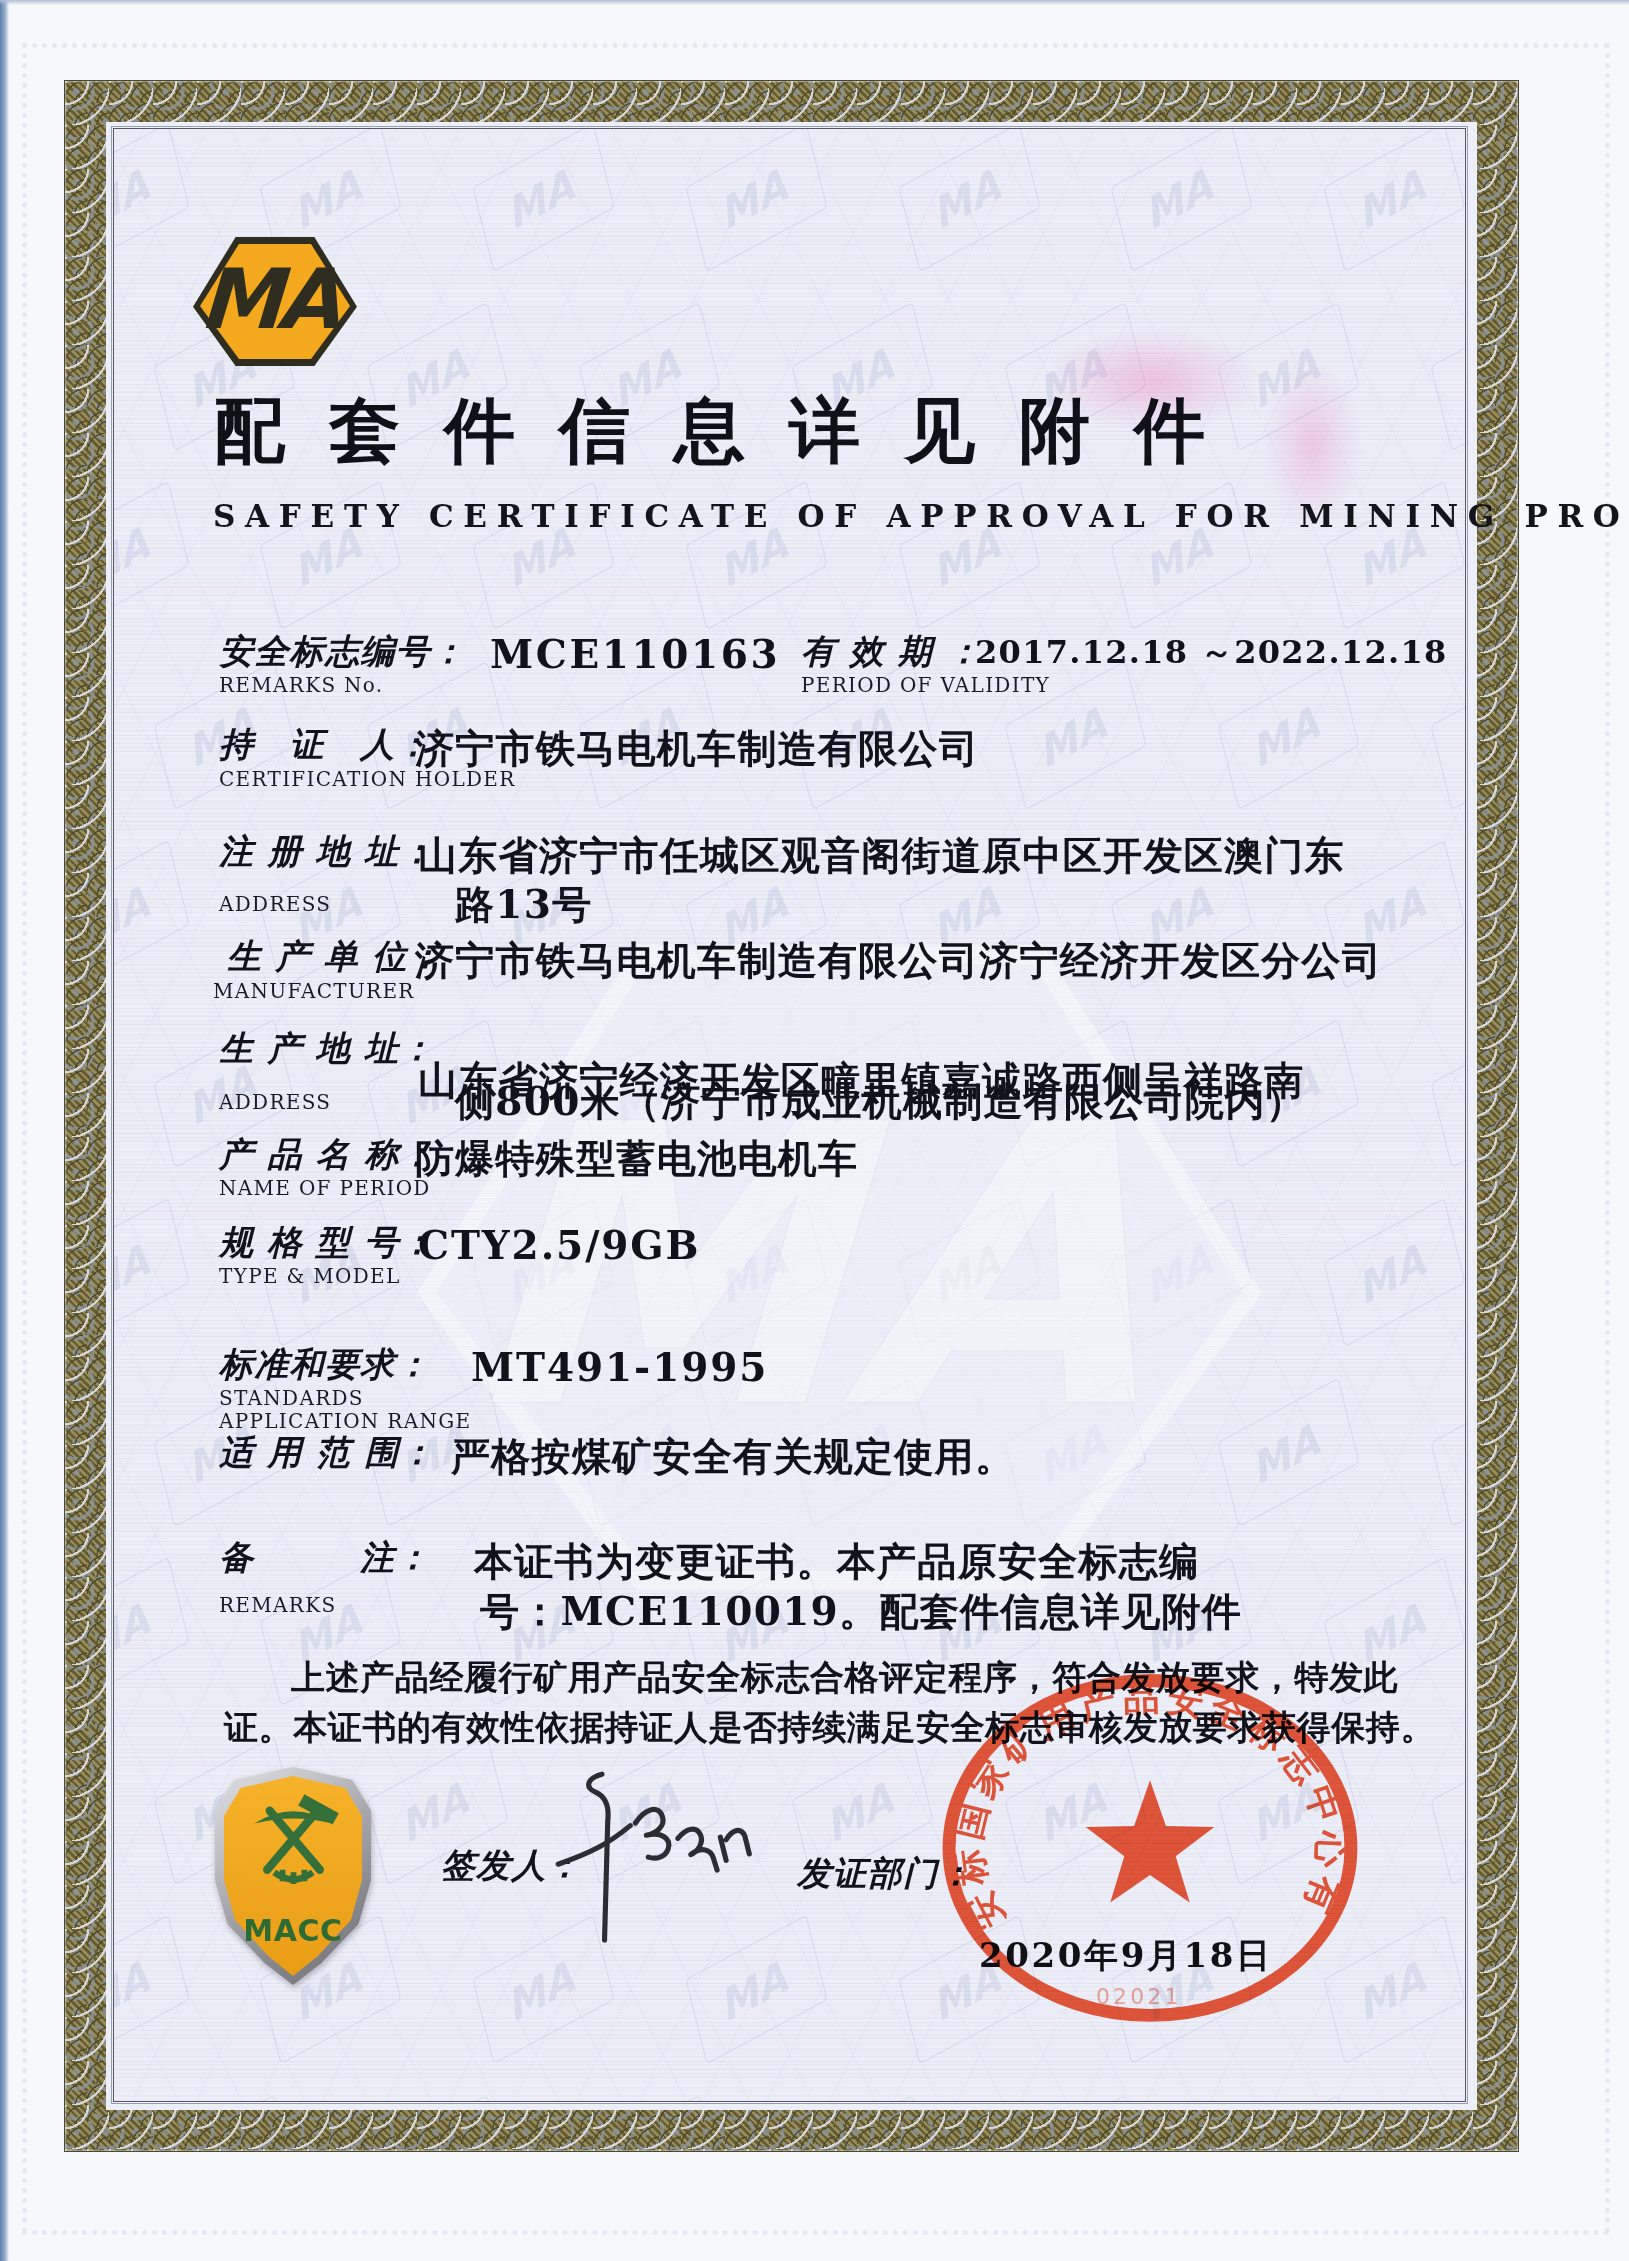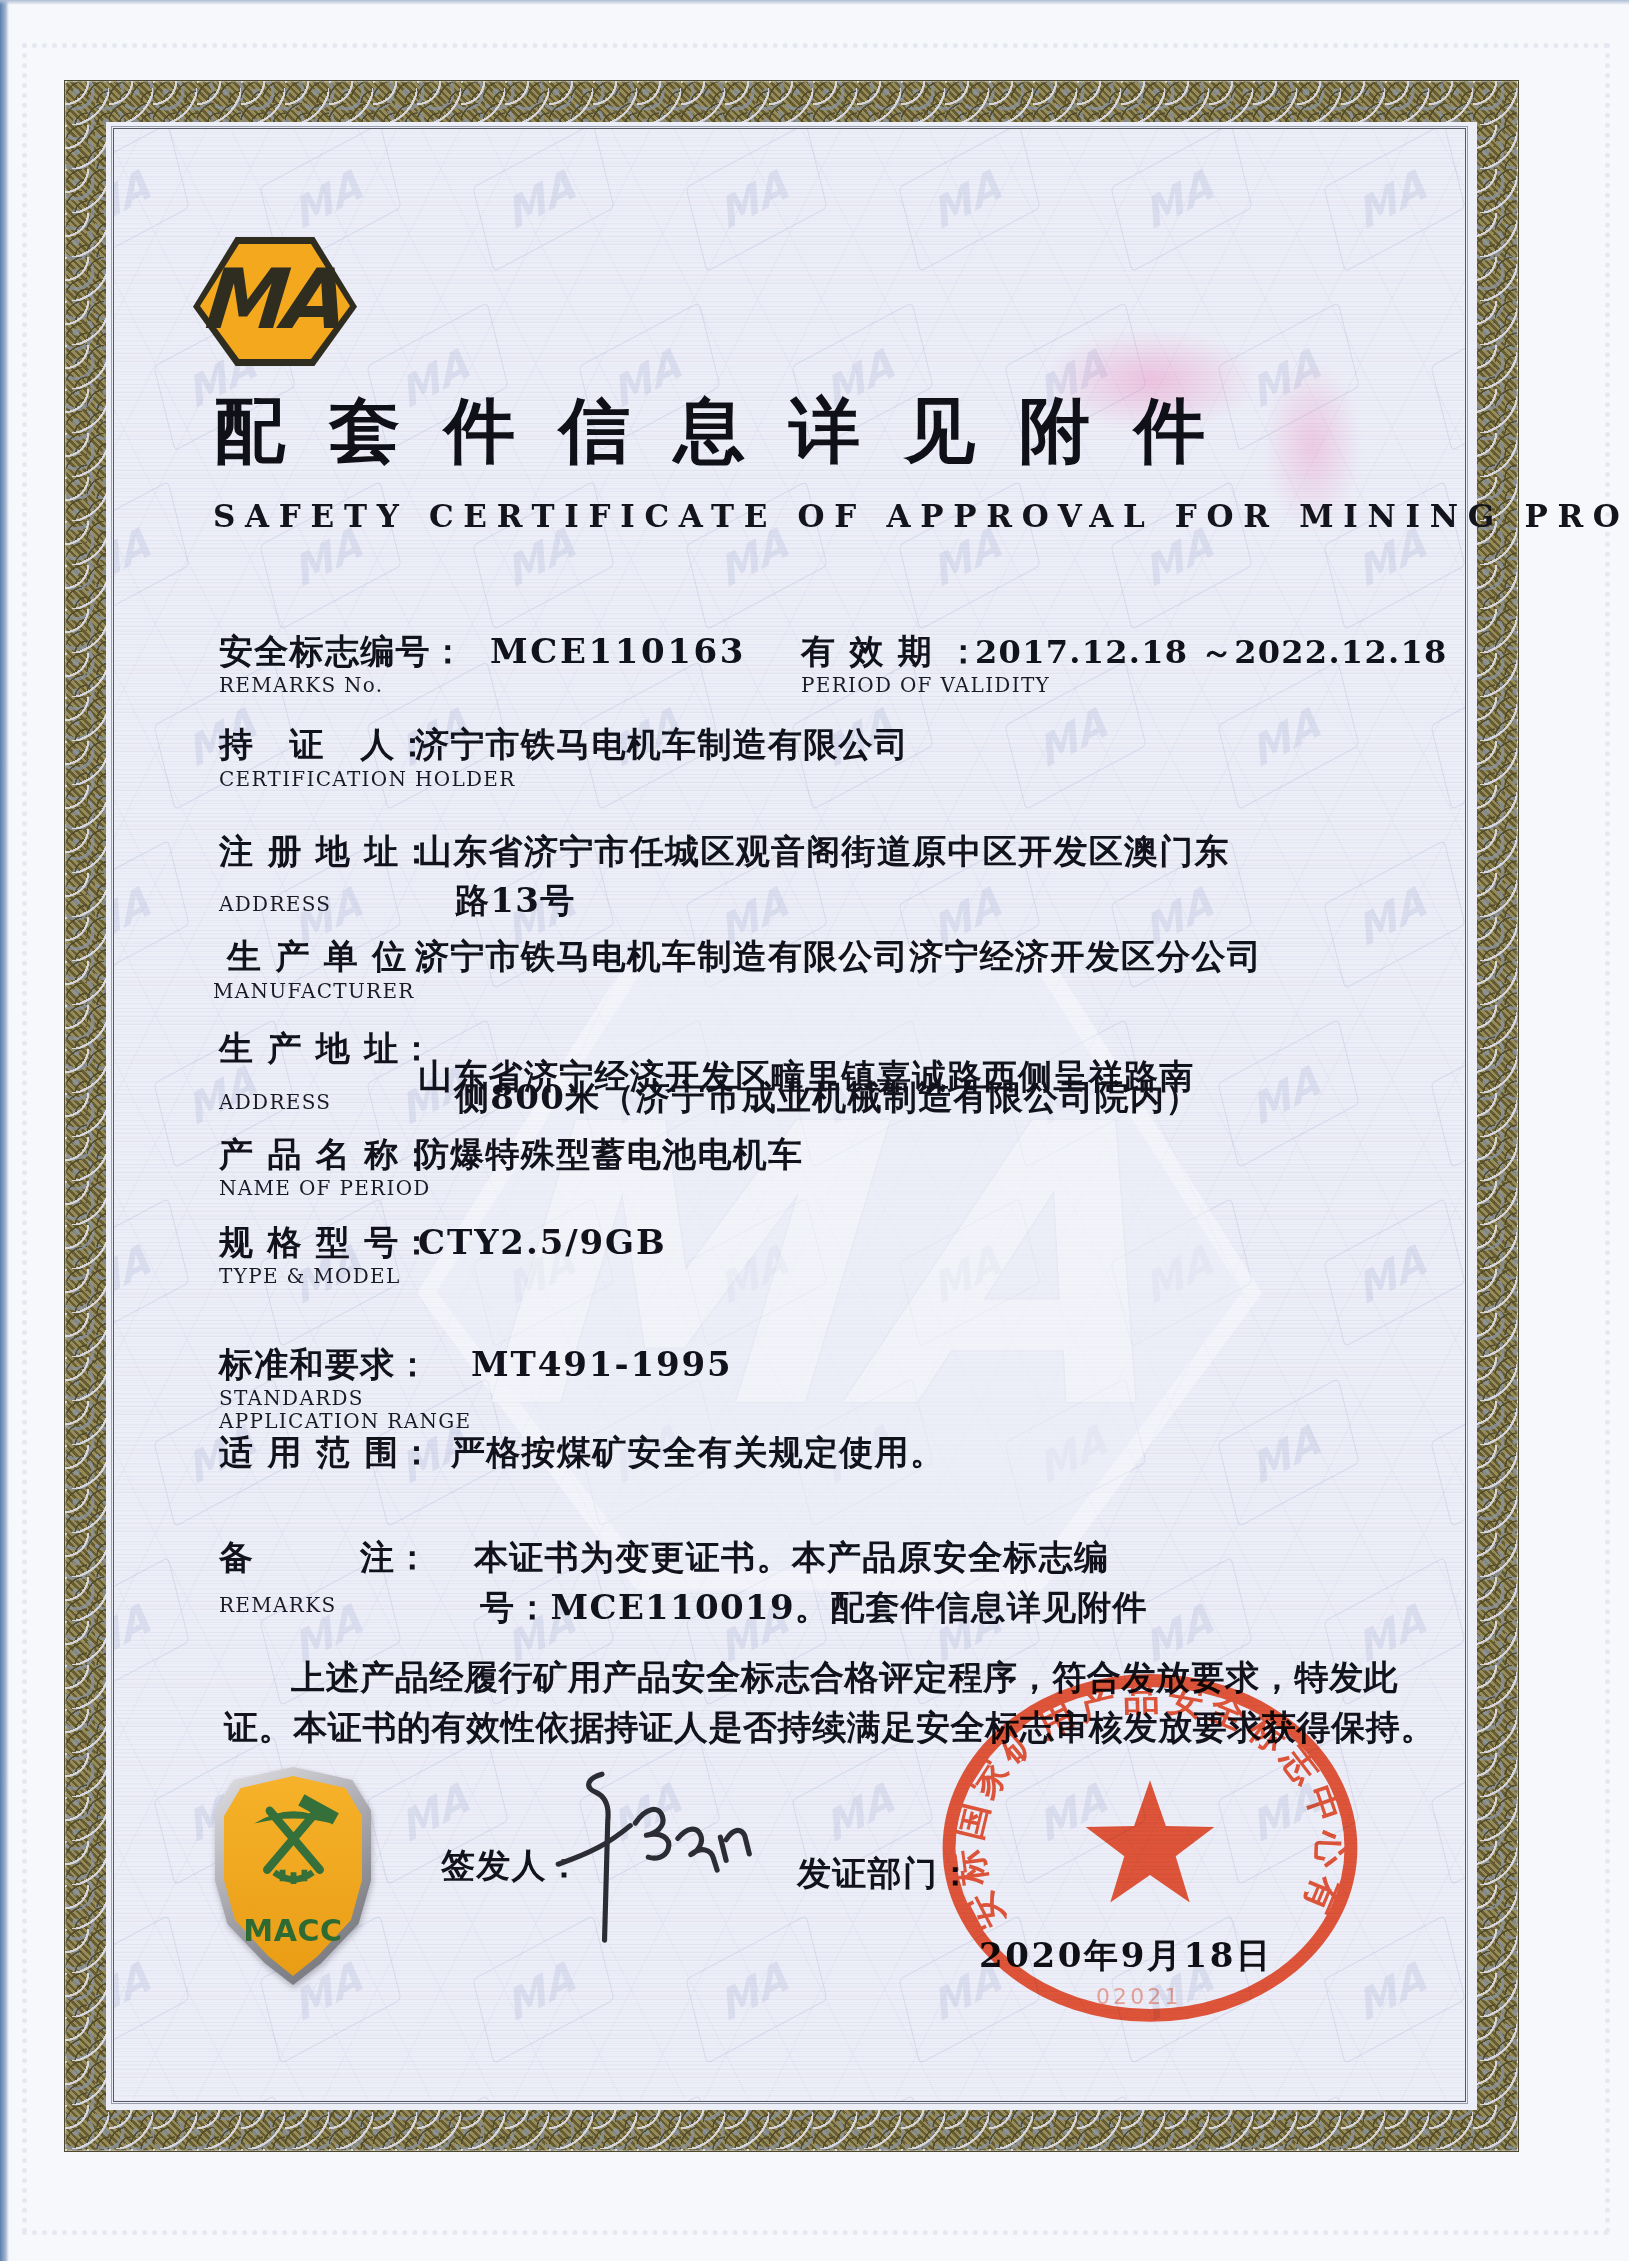--- a/index.html
+++ b/index.html
@@ -58,22 +58,22 @@
   
   .logo{left:193px;top:237px;width:164px;height:129px;}
   .logo .hex-o{position:absolute;inset:0;background:#2f2d20;clip-path:polygon(26% 0,74% 0,100% 54%,74% 100%,26% 100%,0 54%);}
   .logo .hex-i{position:absolute;inset:7px;background:#f3a81e;clip-path:polygon(26% 0,74% 0,100% 54%,74% 100%,26% 100%,0 54%);}
   .logo .ma{position:absolute;inset:0;display:flex;align-items:center;justify-content:center;
     font-family:"DejaVu Sans","Liberation Sans",sans-serif;font-weight:900;font-style:italic;
     font-size:83px;letter-spacing:-5.2px;color:#2f2d20;transform:skewX(-6deg);padding-bottom:3.9px;}
   
   .title{left:214px;top:384px;font-size:71px;font-weight:700;letter-spacing:44px;white-space:nowrap;color:#101018;}
   .subtitle{left:213px;top:498px;font-size:31px;font-weight:700;letter-spacing:9.7px;white-space:nowrap;color:#14141c;}
-  .lbl{font-size:34px;font-weight:700;letter-spacing:1.3px;white-space:pre;color:#12121c;}
-  .val{font-size:34px;font-weight:600;letter-spacing:1.3px;white-space:pre;color:#12121c;}
+  .lbl{font-size:34px;font-weight:700;letter-spacing:1.3px;white-space:pre;color:#12121c;font-style:italic;}
+  .val{font-size:39px;font-weight:600;letter-spacing:1.3px;white-space:pre;color:#12121c;}
   .sub{font-size:20px;font-weight:400;letter-spacing:1.3px;white-space:pre;color:#1a1a26;}
   .para{font-size:34px;font-weight:600;letter-spacing:0.6px;white-space:pre;color:#12121c;}
   .date{font-size:34px;font-weight:700;letter-spacing:2.6px;color:#101016;}
   
   .smudge1{left:1045px;top:329px;width:213px;height:103px;filter:blur(3.2px);
     background:radial-gradient(closest-side,rgba(236,108,176,.34),rgba(236,108,176,0));}
   .smudge2{left:1264px;top:361px;width:97px;height:168px;filter:blur(3.9px);
     background:radial-gradient(closest-side,rgba(236,108,176,.28),rgba(236,108,176,0));}
   
   .shield{left:215px;top:1767px;width:156px;height:218px;filter:drop-shadow(1.9px 3.2px 3.2px rgba(60,60,80,.35));}

